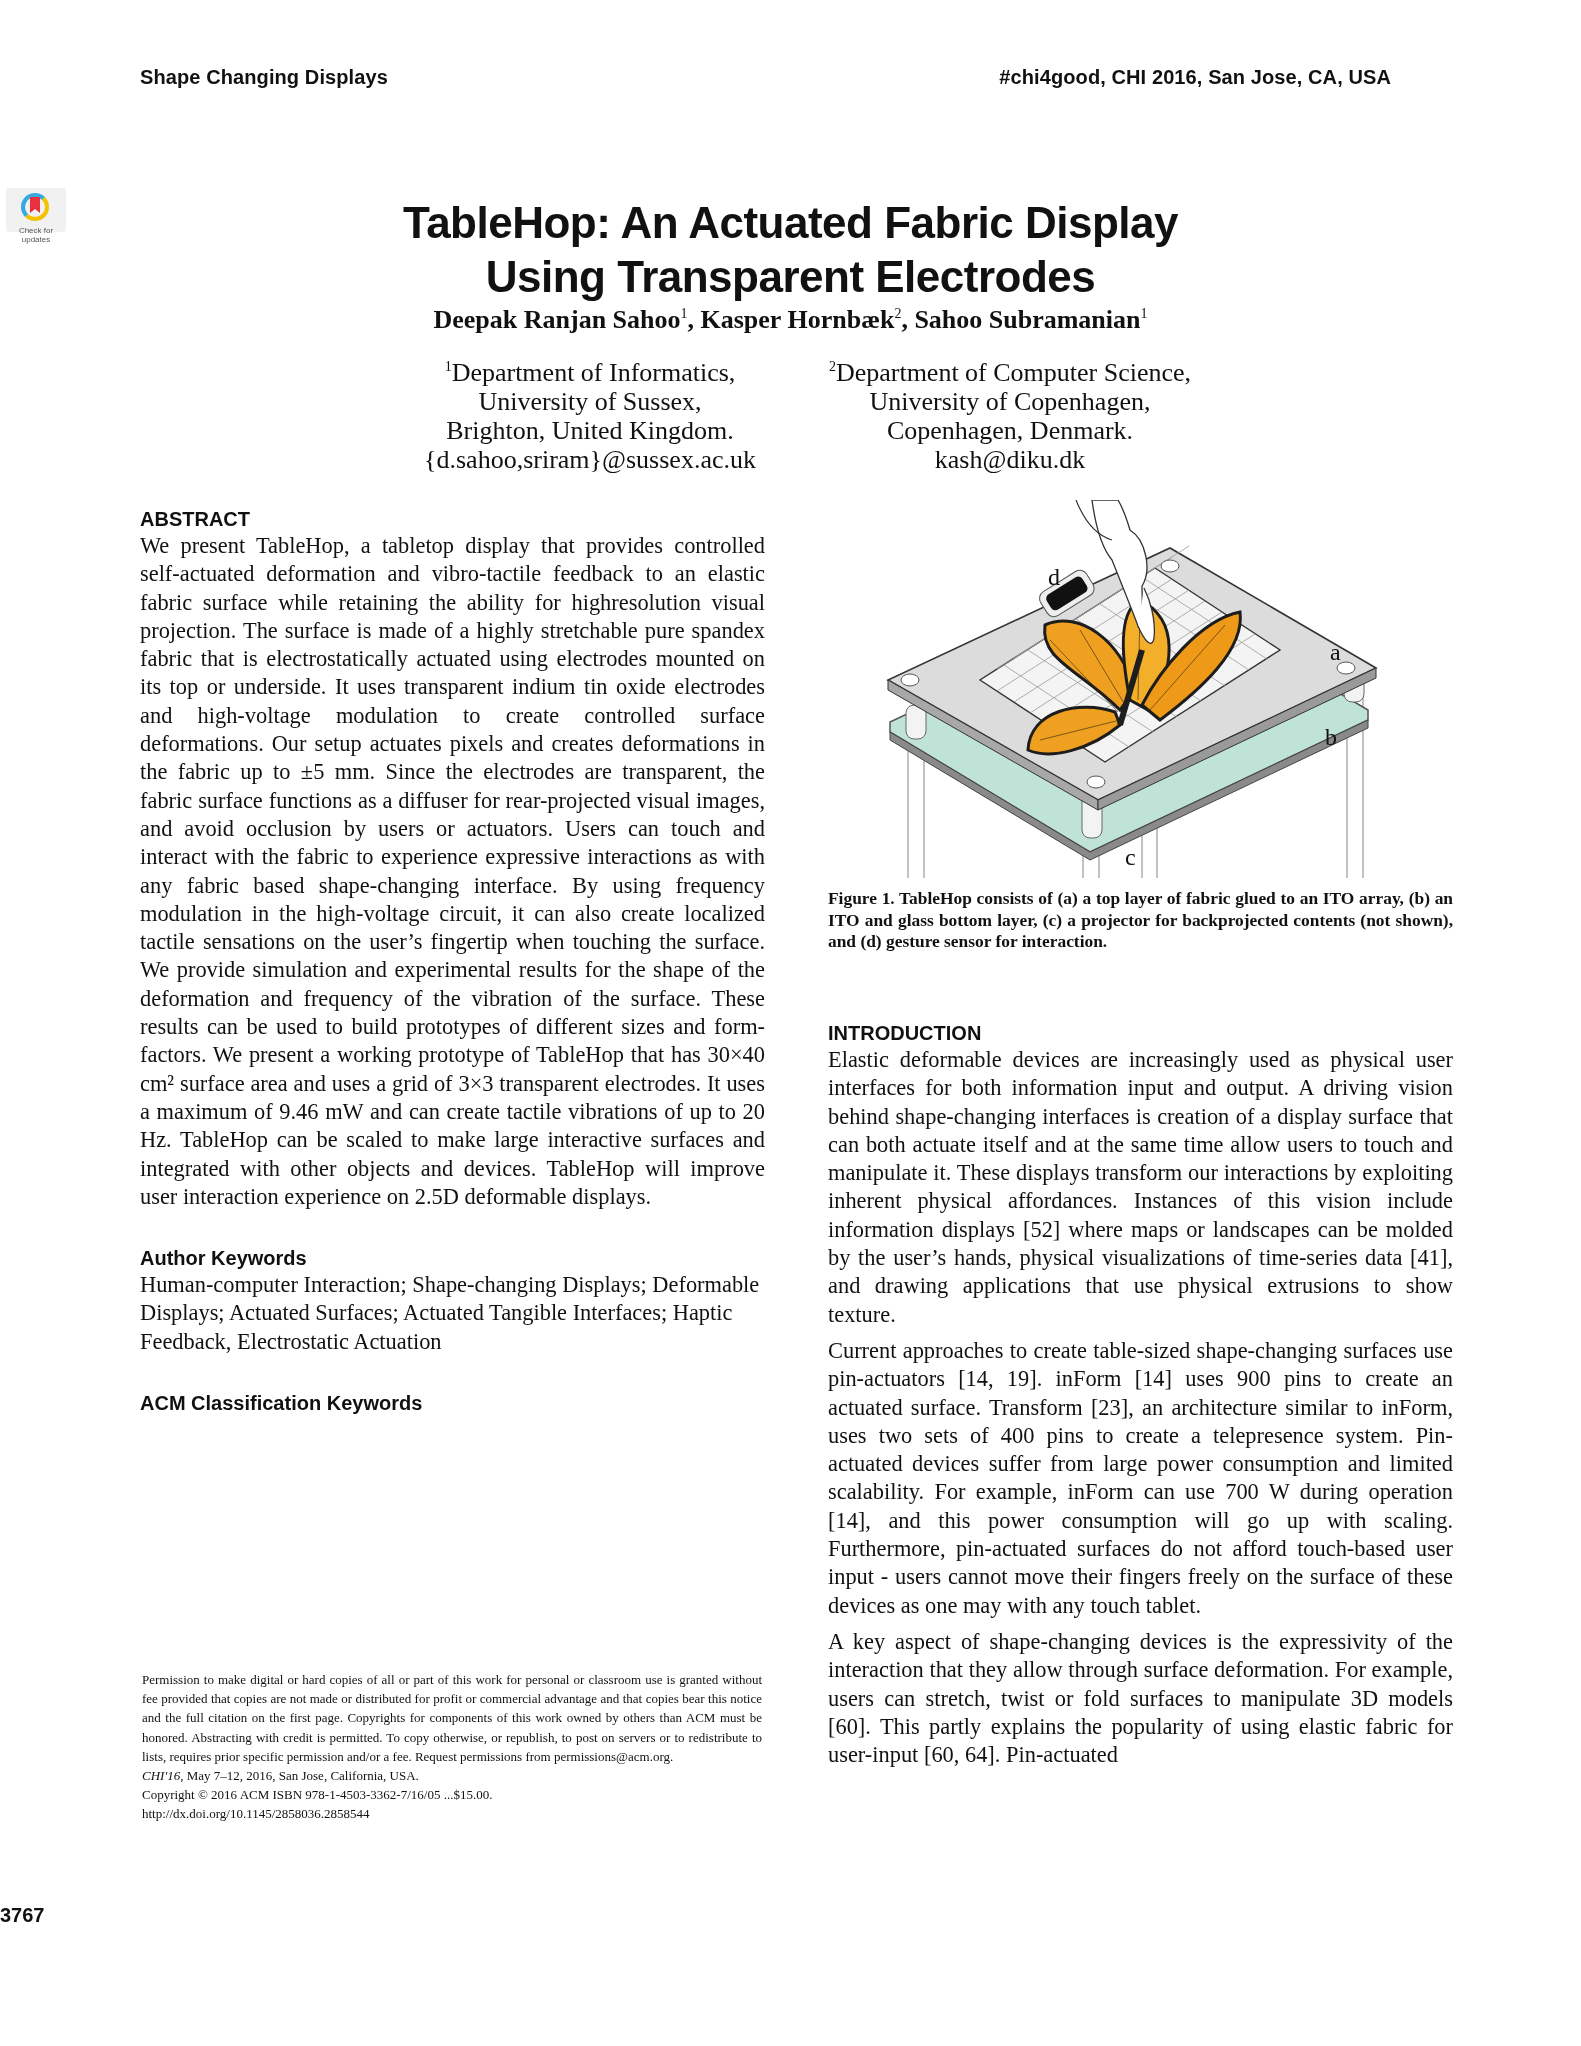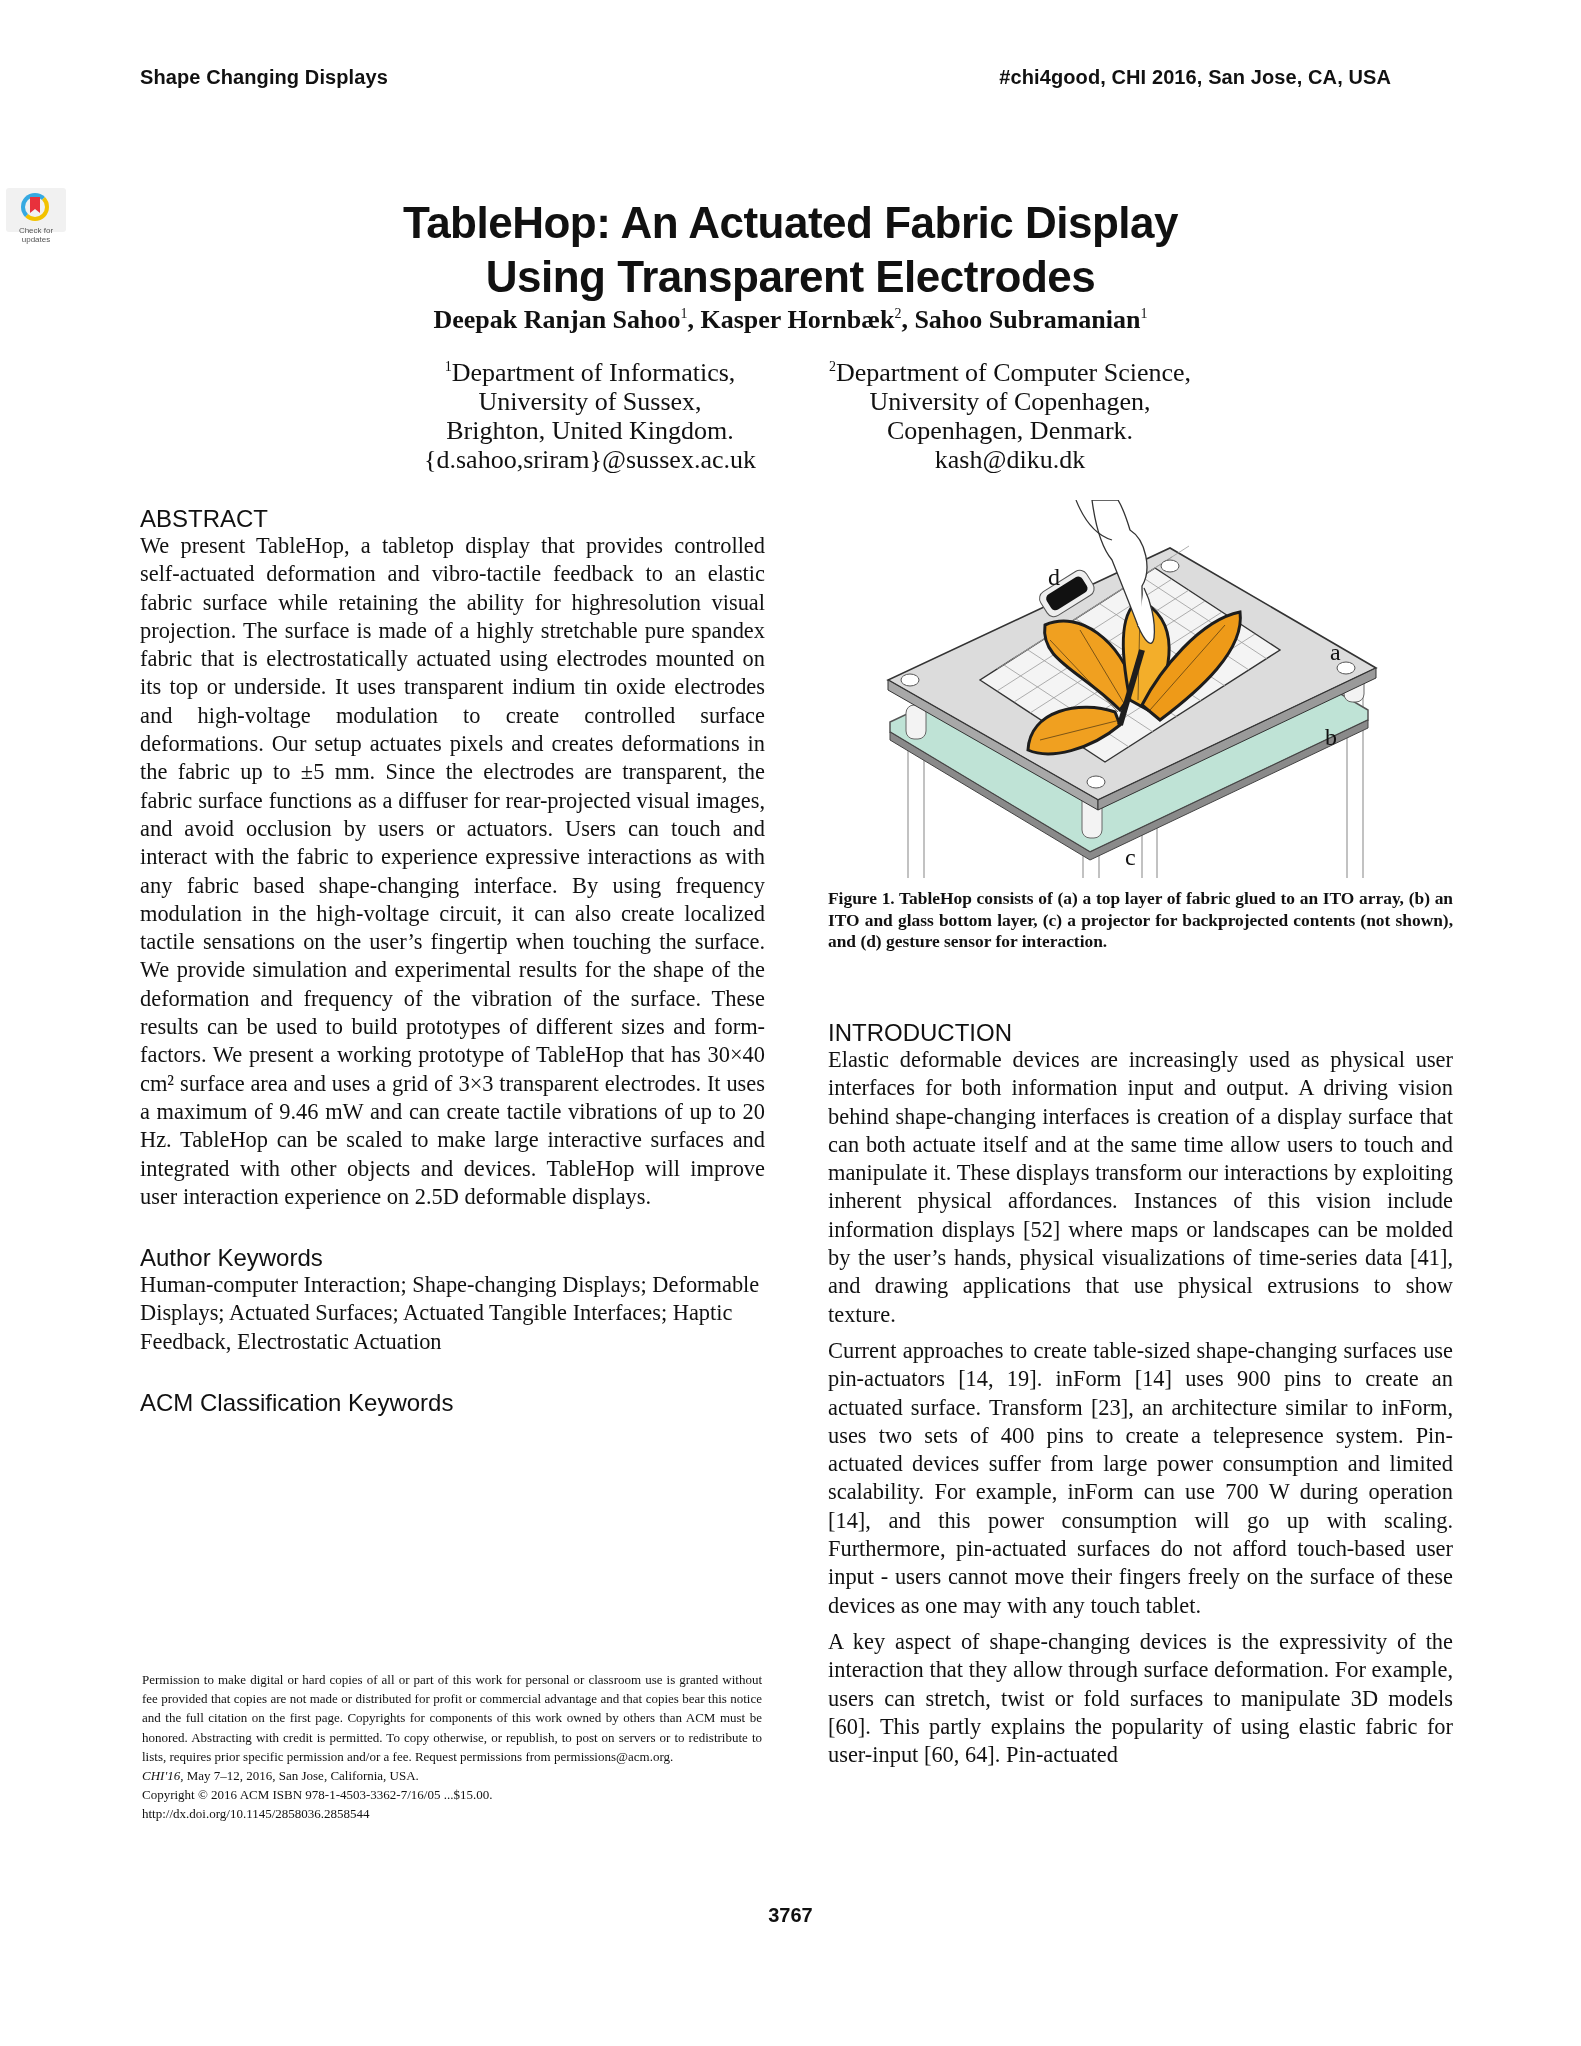--- a/index.html
+++ b/index.html
@@ -22,31 +22,31 @@
   #title { left: 0; width: 1581px; top: 196px; text-align: center; font-size: 44px; font-weight: bold; line-height: 54px; letter-spacing: -0.5px; }
   #authors { left: 0; width: 1581px; top: 305px; text-align: center; font-size: 26px; font-weight: bold; }
   #authors sup, .aff sup { font-size: 14px; font-weight: normal; }
   .aff { top: 352px; width: 440px; text-align: center; font-size: 26px; line-height: 29px; }
   #aff1 { left: 370px; }
   #aff2 { left: 790px; }
 
   .col { width: 625px; }
   #left-col { left: 140px; top: 506px; }
   #right-col { left: 828px; top: 1020px; }
-  .h { font-size: 24px; font-weight: normal; margin: 0; line-height: 26px; }
+  .h { font-size: 20px; font-weight: bold; margin: 0; line-height: 26px; }
   .p { font-size: 22.4px; line-height: 28.3px; text-align: justify; margin: 0; hyphens: manual; }
   .gap { height: 26px; }
   .pgap { height: 8px; }
 
   #copyright { left: 142px; top: 1670px; width: 620px; font-size: 13px; line-height: 19.2px; text-align: justify; }
   #copyright .it { font-style: italic; }
 
   #figure { left: 880px; top: 500px; width: 520px; height: 380px; }
   #caption { left: 828px; top: 888px; width: 625px; font-size: 17.4px; line-height: 21.5px; font-weight: bold; text-align: justify; }
-  #page-number { left: 0; width: 1581px; top: 1904px; text-align: center; font-size: 20px; font-weight: bold; }
+  #page-number { left: 0; width: 1581px; top: 1904px; font-size: 20px; font-weight: bold; }
 </style>
 </head>
 <body>
 
 <div id="rh-left" class="abs running-head sans">Shape Changing Displays</div>
 <div id="rh-right" class="abs running-head sans">#chi4good, CHI 2016, San Jose, CA, USA</div>
 
 <div id="cfu" class="abs sans">
   <div class="ring"></div>
   <div class="flag"></div>

